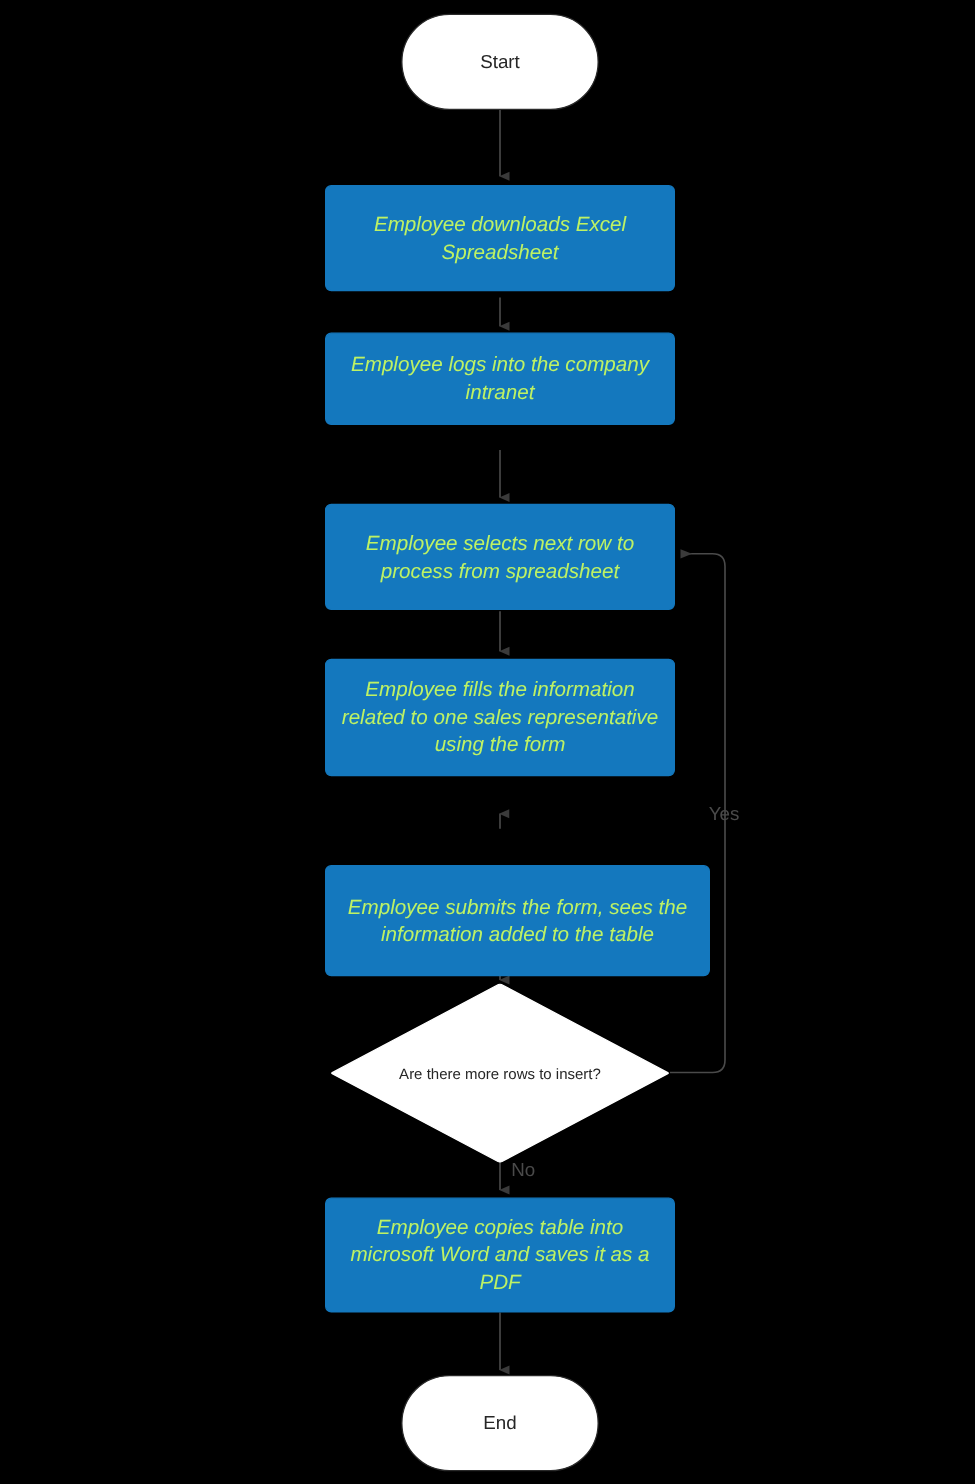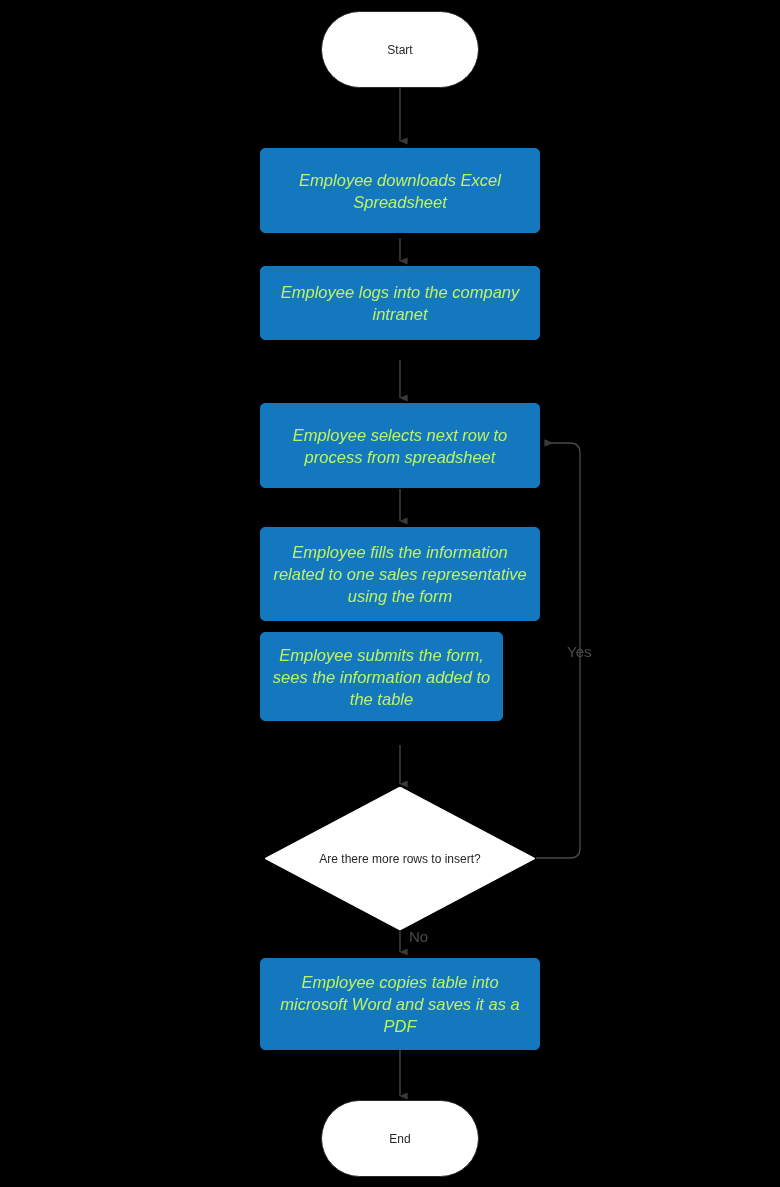--- a/index.html
+++ b/index.html
@@ -27,21 +27,21 @@
     display: flex;
     align-items: center;
     justify-content: center;
     text-align: center;
   }
   .terminator {
     background: #ffffff;
     border: 1px solid #2a2a2a;
     border-radius: 40px;
     color: #262626;
-    font-size: 12px;
+    font-size: 15px;
     font-style: normal;
   }
   .process {
     background: #1478be;
     border: 1px solid #1478be;
     border-radius: 5px;
     color: #bef264;
     font-size: 16.5px;
     font-style: italic;
     line-height: 22px;
@@ -127,21 +127,21 @@
 </div>
 
 <div class="node process" style="left:260px; top:403px; width:280px; height:85px;">
   <span>Employee selects next row to process from spreadsheet</span>
 </div>
 
 <div class="node process" style="left:260px; top:527px; width:280px; height:94px;">
   <span>Employee fills the information related to one sales representative using the form</span>
 </div>
 
-<div class="node process" style="left:260px; top:632px; width:243px; height:89px;">
+<div class="node process" style="left:260px; top:692px; width:308px; height:89px;">
   <span>Employee submits the form, sees the information added to the table</span>
 </div>
 
 <div class="decision-wrap" style="left:265px; top:787px;">
   <svg class="decision-shape" viewBox="0 0 270 143" xmlns="http://www.w3.org/2000/svg">
     <polygon points="135,0 270,71.5 135,143 0,71.5" fill="#ffffff" stroke="#ffffff" stroke-width="1"></polygon>
   </svg>
   <div class="decision-label">Are there more rows to insert?</div>
 </div>
 

